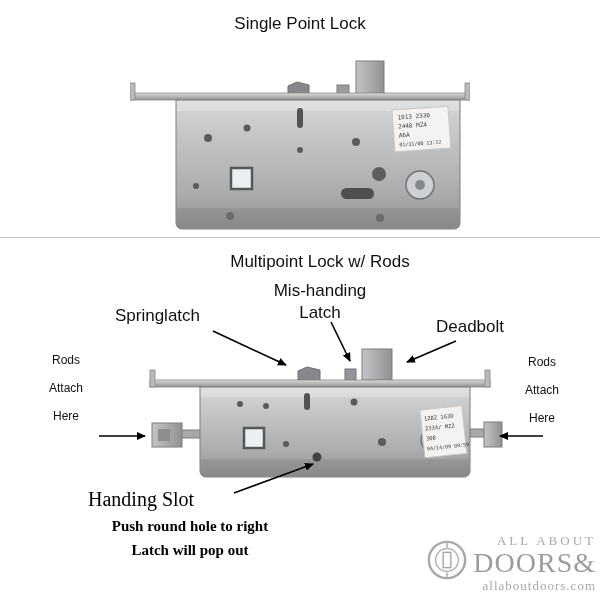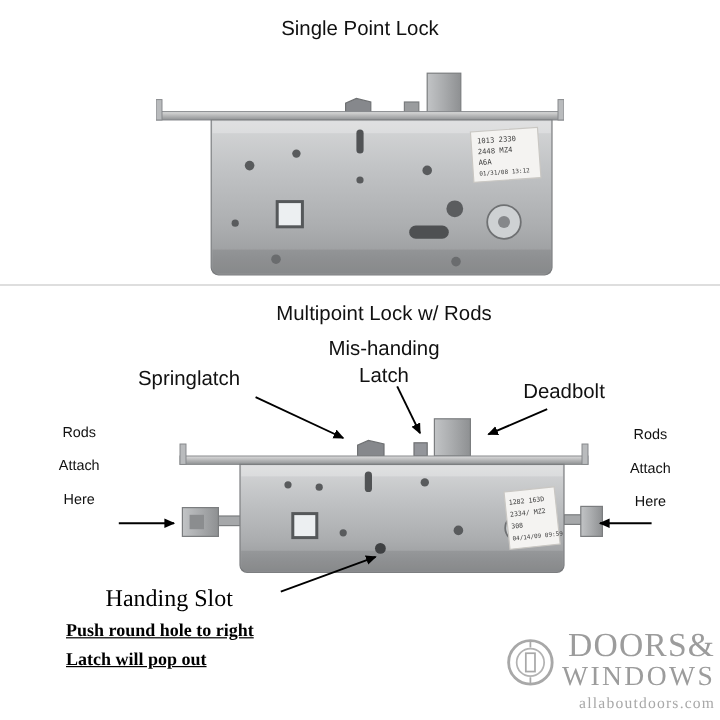--- a/index.html
+++ b/index.html
@@ -16,21 +16,21 @@
   .title { font-size:17px; text-align:center; color:#111; }
   .lbl { font-size:17px; text-align:center; color:#111; }
   .rods { font-size:12px; text-align:center; line-height:28px; color:#111; }
   .handing-title {
     font-family:"Liberation Serif", serif;
     font-weight:normal; font-size:20px; color:#000;
   }
   .instr {
     font-family:"Liberation Serif", serif;
     font-weight:bold; font-size:15px; color:#000;
-    text-align:left; line-height:24px;text-decoration:underline;
+    text-align:center; line-height:24px;
   }
   .divider { position:absolute; left:0; top:237px; width:600px; height:1px; background:#c9c9c9; }
   .arrows { pointer-events:none; z-index:6; }
   svg text { font-family:"DejaVu Sans Mono", monospace; }
   .watermark {
     position:absolute; right:4px; bottom:6px;
     display:flex; align-items:flex-start; gap:5px;
     font-family:"Liberation Serif", serif;
     color:#a0a0a0;
   }
@@ -196,19 +196,19 @@
 
   <div class="watermark">
     <svg width="42" height="42" viewBox="0 0 44 44" style="margin-top:6px;">
       <circle cx="22" cy="22" r="19" fill="none" stroke="#a8a8a8" stroke-width="2.5"></circle>
       <circle cx="22" cy="22" r="12" fill="none" stroke="#b2b2b2" stroke-width="1.5"></circle>
       <rect x="18" y="14" width="8" height="16" fill="none" stroke="#a8a8a8" stroke-width="1.5"></rect>
       <line x1="22" y1="3" x2="22" y2="9" stroke="#a8a8a8" stroke-width="1.5"></line>
       <line x1="22" y1="35" x2="22" y2="41" stroke="#a8a8a8" stroke-width="1.5"></line>
     </svg>
     <div class="wm-text">
+      <div class="wm-small">ALL ABOUT</div>
       <div class="wm-big">DOORS&amp;</div>
-      <div class="wm-mid">WINDOWS</div>
       <div class="wm-site">allaboutdoors.com</div>
     </div>
   </div>
 
 </div>
 
 </body></html>

